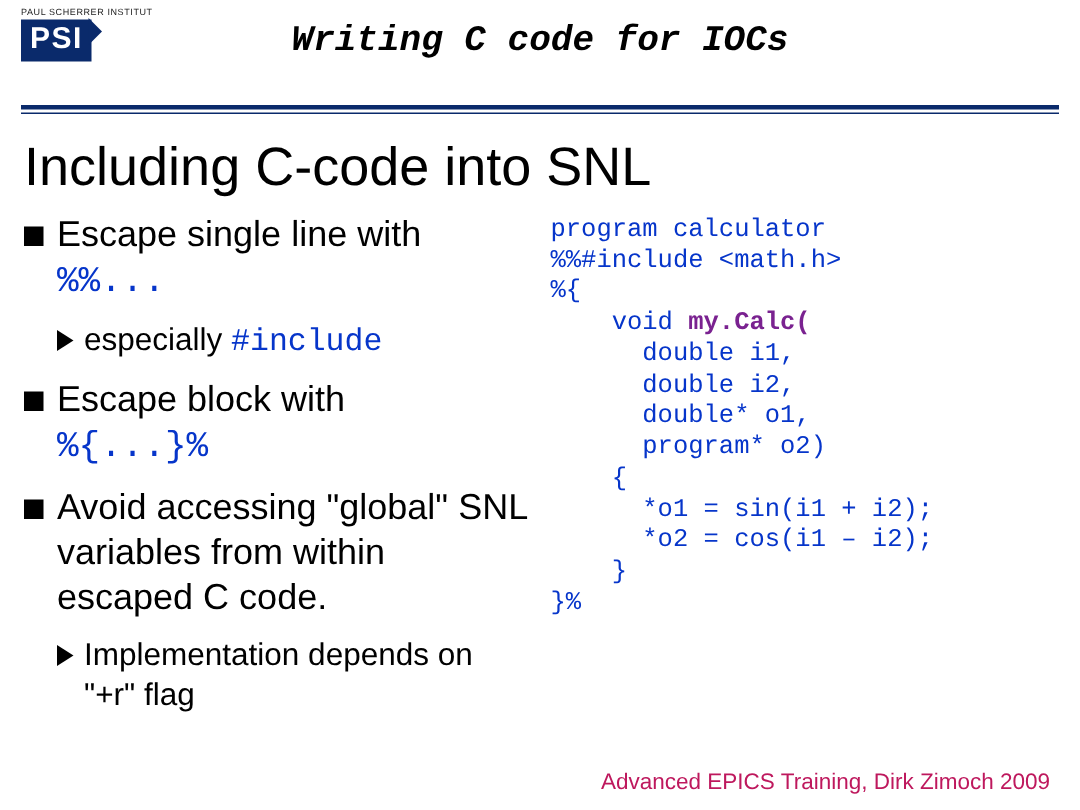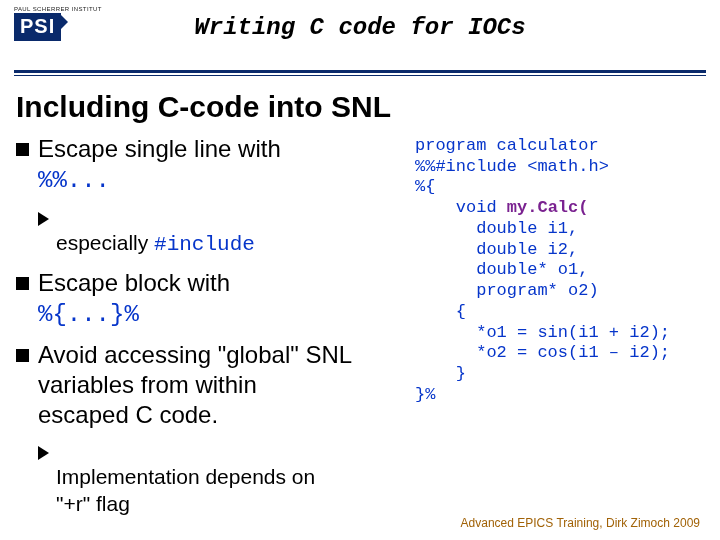--- a/index.html
+++ b/index.html
@@ -9,42 +9,42 @@
   .header { position: relative; height: 70px; }
   .logo { position: absolute; left: 14px; top: 6px; width: 90px; height: 44px; }
   .logo-label { font-size: 6px; letter-spacing: 0.4px; color: #222; font-weight: 500; display: block; }
   .logo-box { background: #0a2a6b; color: #fff; font-weight: 900; font-size: 20px; letter-spacing: 1px; padding: 2px 6px 3px 6px; display: inline-block; margin-top: 1px; }
   .logo-tri { display: inline-block; position: relative; top: -2px; left: -2px;
     width: 0; height: 0; border-left: 9px solid #0a2a6b; border-top: 9px solid transparent; border-bottom: 9px solid transparent; }
   .header-title { text-align: center; font-style: italic; font-weight: 700; font-size: 24px; padding-top: 14px; font-family: Liberation Mono, monospace; }
   .hr { height: 3px; background: #0a2a6b; margin: 0 14px; }
   .hr-thin { height: 1px; background: #0a2a6b; margin: 2px 14px 0 14px; }
 
-  .section-title { font-size: 30px; font-weight: 700; margin: 14px 0 10px 16px; }
+  .section-title { font-size: 36px; font-weight: 400; margin: 14px 0 10px 16px; }
 
   .body { position: relative; padding: 0 16px; }
-  .cols { display: flex; gap: 48px; }
+  .cols { display: flex; }
   .left { width: 345px; padding-right: 8px; }
   .right { flex: 1; padding-left: 6px; }
 
   .b1 { display: flex; align-items: flex-start; margin-bottom: 10px; font-size: 24px; line-height: 1.25; }
   .b1 .sq { width: 13px; height: 13px; background: #000; flex-shrink: 0; margin-top: 9px; margin-right: 9px; }
   .b1 .t { flex: 1; }
 
   .b2 { display: flex; align-items: flex-start; margin: 2px 0 10px 22px; font-size: 21px; line-height: 1.25; }
   .b2 .tri { margin-top: 6px; margin-right: 7px; flex-shrink: 0; width: 0; height: 0; border-left: 11px solid #000; border-top: 7px solid transparent; border-bottom: 7px solid transparent; }
-  .b2 .t { flex: 1; margin-top: 24px; }
+  .b2 .t { flex: 1; }
 
   .mono { font-family: "Courier New", Courier, monospace; }
   .blue { color: #0635ca; }
 
   pre.code { font-family: "Courier New", Courier, monospace; font-size: 17px; line-height: 1.22; white-space: pre; color: #0635ca; margin-top: 2px; }
   pre.code .fn { color: #7a2290; font-weight: 700; text-align: center; }
 
-  .footer { position: absolute; right: 20px; bottom: 10px; font-size: 12px; color: #a16207; }
+  .footer { position: absolute; right: 20px; bottom: 10px; font-size: 15px; color: #be185d; }
 </style>
 </head>
 <body>
 
 <div class="slide">
 
   <div class="header">
     <div class="logo">
       <span class="logo-label">PAUL SCHERRER INSTITUT</span>
       <span class="logo-box">PSI</span><span class="logo-tri"></span>

